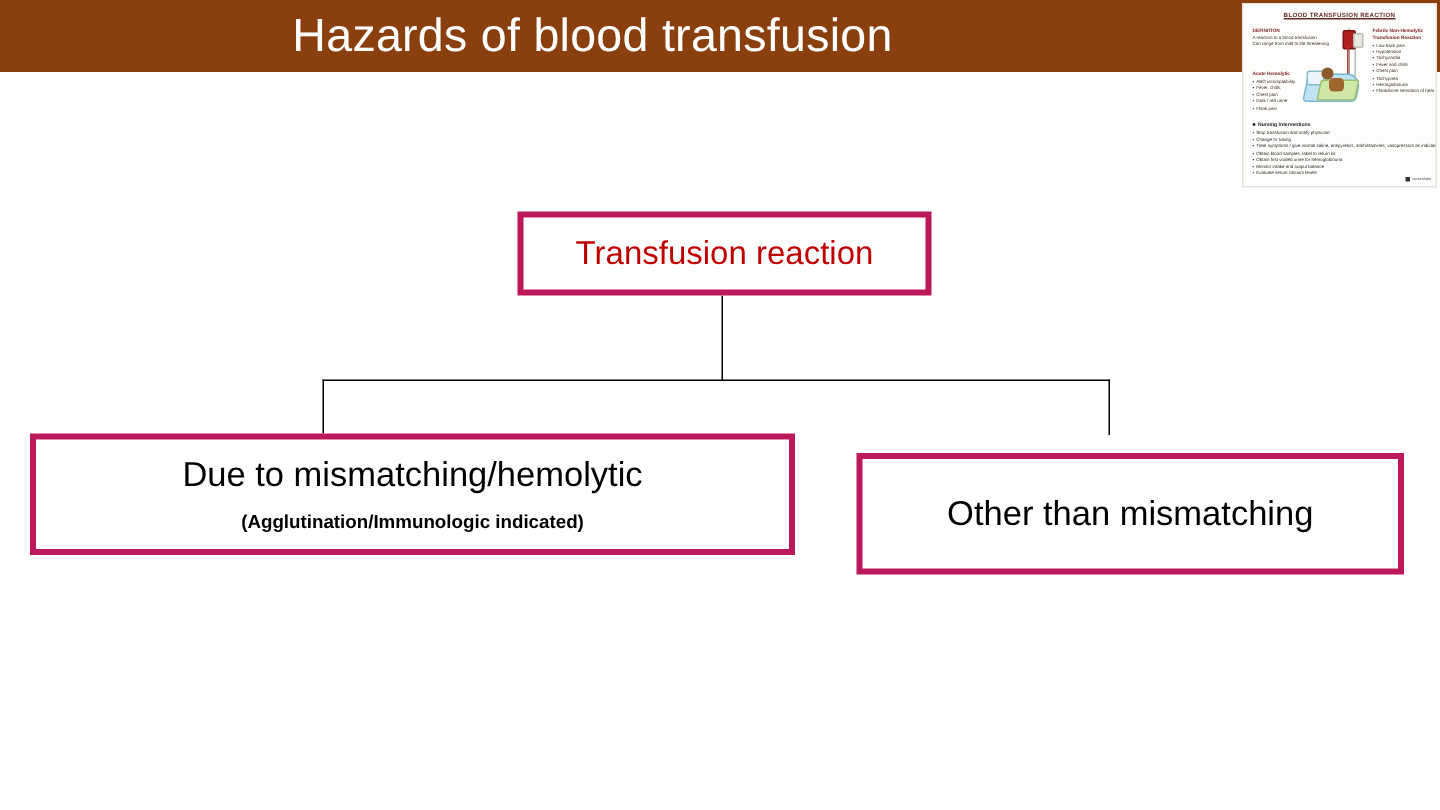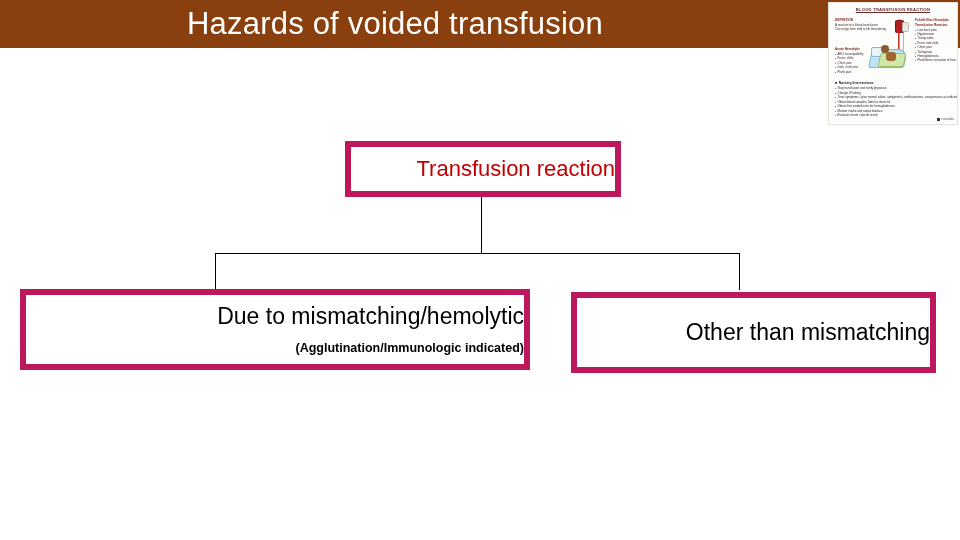--- a/index.html
+++ b/index.html
@@ -169,25 +169,25 @@
   }
   .thumb-logo .sq {
     display: inline-block; width: 3px; height: 3px;
     background: #333; margin-right: 1.4px; vertical-align: middle;
   }
 
   
   .node {
     position: absolute;
     box-sizing: border-box;
-    border: 6px solid #be185d;
+    border: 4px solid #be185d;
     background: #ffffff;
     display: flex;
     flex-direction: column;
-    align-items: flex-end;
+    align-items: center;
     justify-content: center;
     text-align: center;
   }
   .node-root {
     left: 345px;
     top: 141px;
     width: 276px;
     height: 56px;
   }
   .node-root .node-title {
@@ -211,21 +211,21 @@
   .node-left .node-sub {
     color: #000000;
     font-size: 12.5px;
     font-weight: bold;
     line-height: 1.2;
     margin-top: 12px;
     white-space: nowrap;
   }
   .node-right {
     left: 571px;
-    top: 292px;
+    top: 302px;
     width: 365px;
     height: 81px;
   }
   .node-right .node-title {
     color: #000000;
     font-size: 23px;
     line-height: 1.15;
     white-space: nowrap;
   }
 
@@ -258,21 +258,21 @@
     width: 1px;
     height: 37px;
   }
 </style>
 </head>
 <body>
 
 <div id="slide">
 
   <div class="header-bar"></div>
-  <div class="header-title">Hazards of voided transfusion</div>
+  <div class="header-title">Hazards of blood transfusion</div>
 
   <div class="thumb">
     <div class="thumb-title">BLOOD TRANSFUSION REACTION</div>
 
     <div class="thumb-col col-left">
       <span class="ch">DEFINITION</span>
       <span class="ln">A reaction to a blood transfusion</span>
       <span class="ln">Can range from mild to life threatening</span>
     </div>
 

